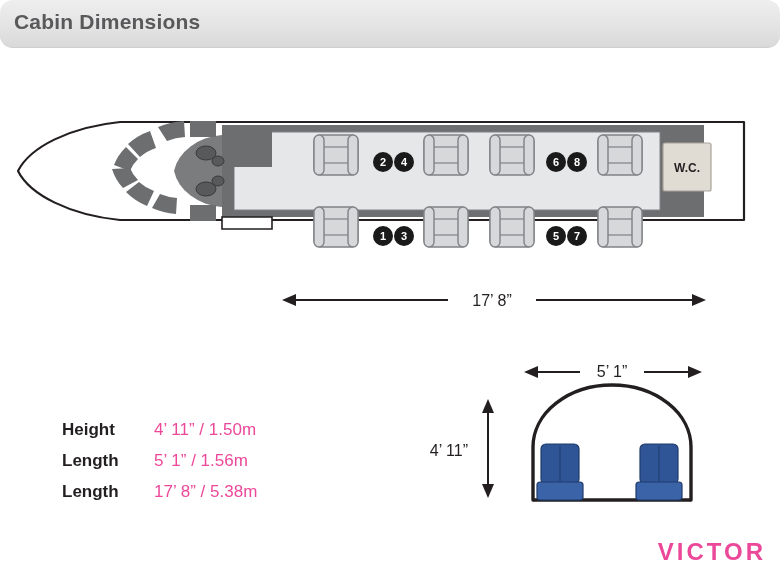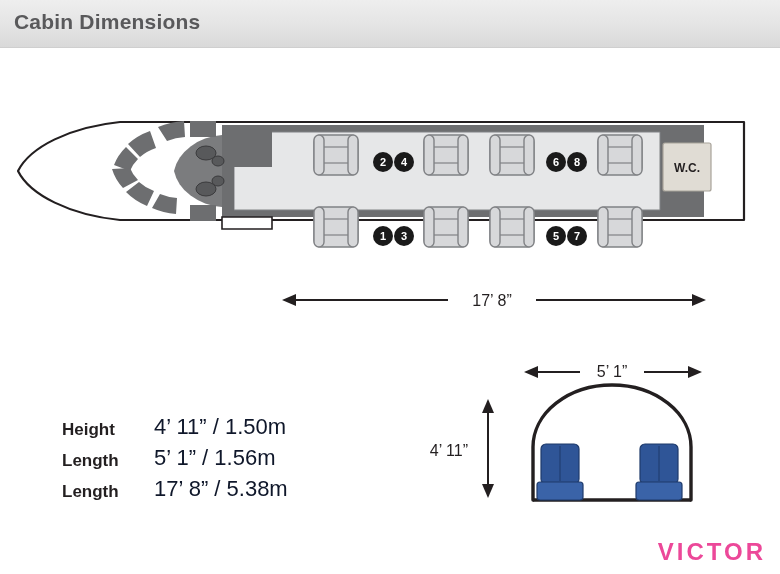--- a/index.html
+++ b/index.html
@@ -16,20 +16,21 @@
   }
 
   
   #header-bar {
     position: absolute;
     left: 0; top: 0;
     width: 780px;
     height: 47px;
     background: linear-gradient(to bottom, #eeeeee 0%, #e4e4e4 55%, #d9d9d9 100%);
     border-bottom: 1px solid #cfcfcf;
+    border-radius: 13px;
   }
   #header-title {
     position: absolute;
     left: 14px;
     top: 10px;
     font-size: 21px;
     font-weight: bold;
     color: #59595b;
     letter-spacing: 0.2px;
   }
@@ -55,22 +56,22 @@
     align-items: flex-end;
     height: 31px;
   }
   .spec-label {
     width: 92px;
     font-size: 17px;
     font-weight: bold;
     color: #231f20;
   }
   .spec-value {
-    font-size: 22px;
-    color: #0f172a;
+    font-size: 17px;
+    color: #ec4899;
   }
 
   
   #brand {
     position: absolute;
     right: 14px;
     bottom: 8px;
     font-size: 24px;
     font-weight: bold;
     letter-spacing: 3px;

